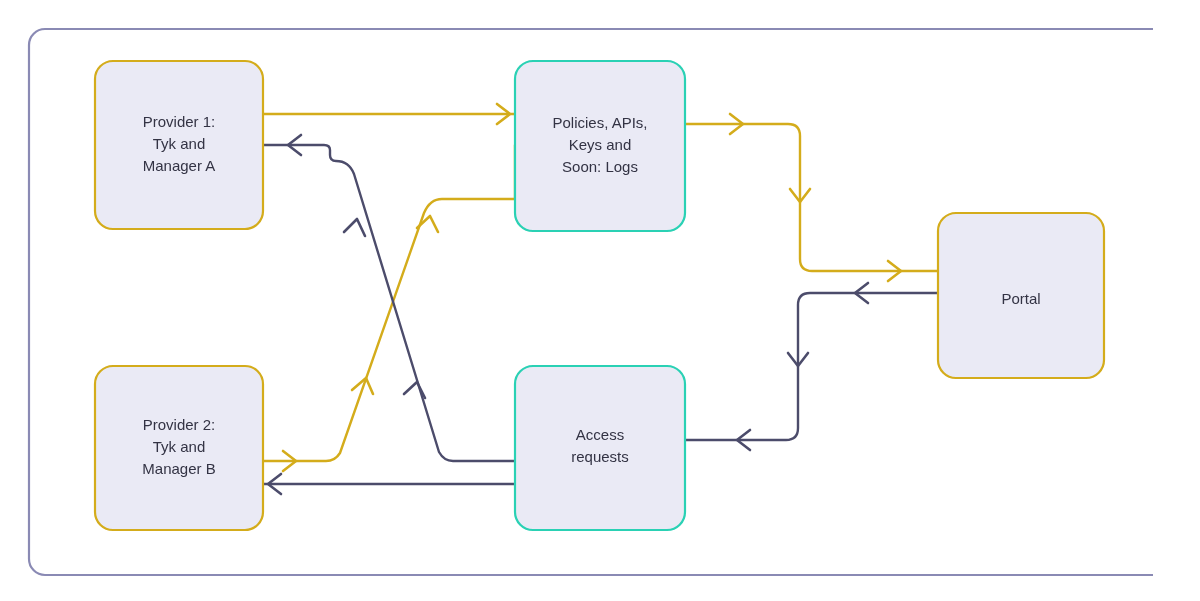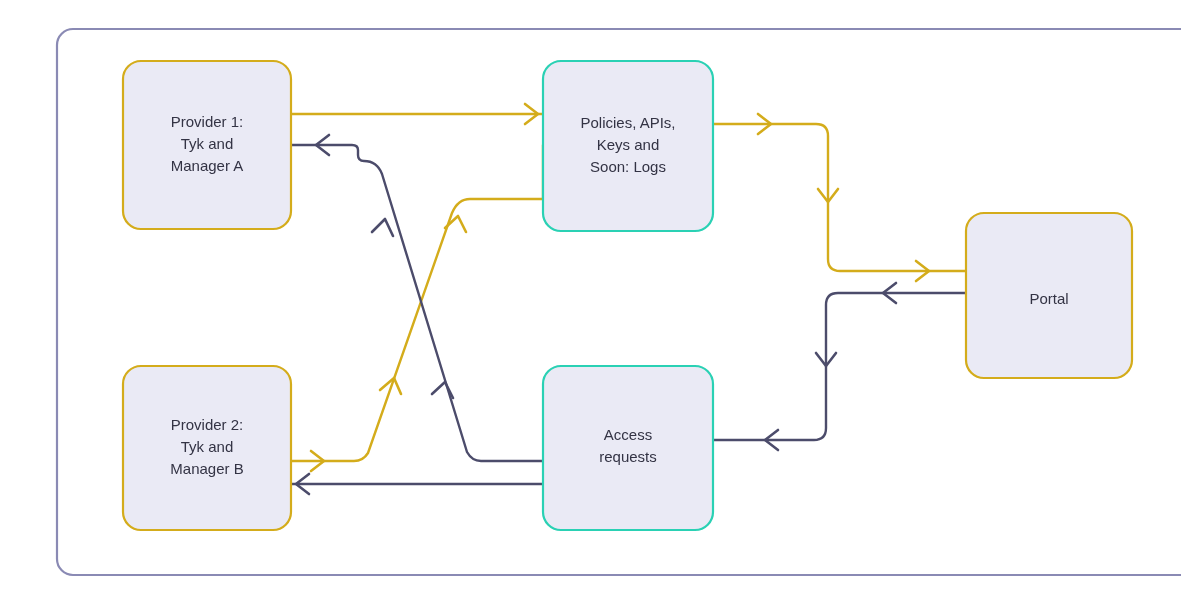--- a/index.html
+++ b/index.html
@@ -8,21 +8,20 @@
     padding: 0;
     background: #ffffff;
     font-family: "Liberation Sans", sans-serif;
   }
   #stage {
     position: relative;
     width: 1153px;
     height: 601px;
     background: #ffffff;
     overflow: hidden;
-    margin-left: 28px;
   }
   #diagram-svg {
     position: absolute;
     left: 0;
     top: 0;
     width: 1200px;
     height: 601px;
   }
   .node-label {
     font-family: "Liberation Sans", sans-serif;

